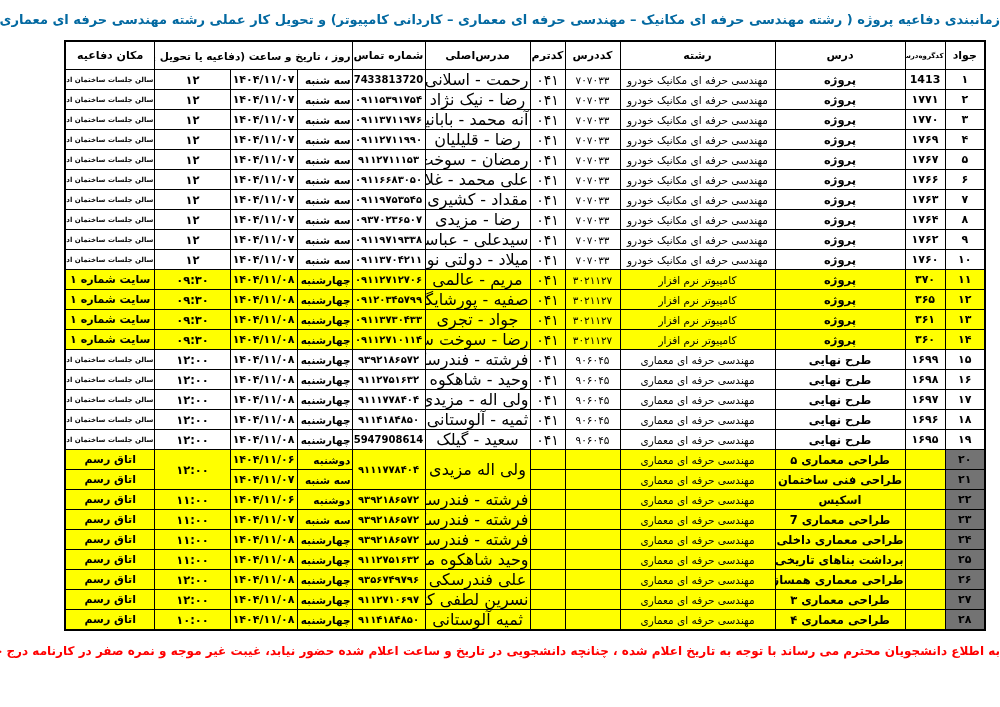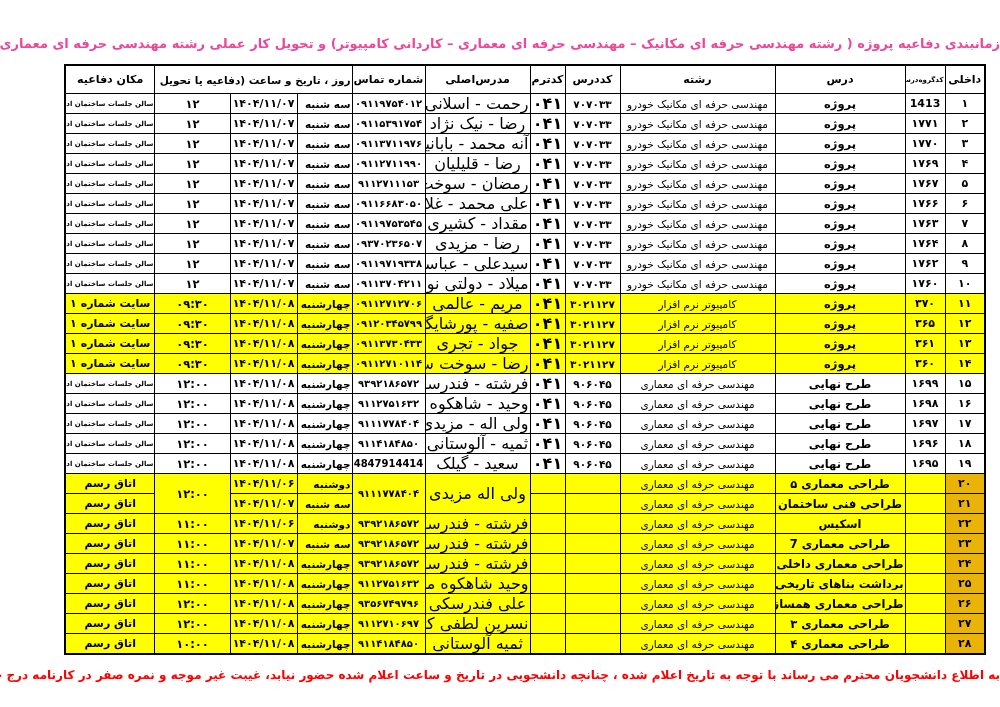--- a/index.html
+++ b/index.html
@@ -1,40 +1,40 @@
 <!DOCTYPE html>
 <html lang="fa" dir="rtl"><head>
 <meta charset="utf-8">
 <style>
   html,body{margin:0;padding:0;background:#fff;}
   body{width:1000px;height:707px;overflow:hidden;font-family:"DejaVu Sans",sans-serif;}
   .page{width:1000px;height:707px;position:relative;background:#fff;}
-  .title{color:#ec4899;font-weight:bold;font-size:13px;text-align:left;padding-top:12px;white-space:nowrap;margin-top:24px;}
+  .title{color:#0369a1;font-weight:bold;font-size:13px;text-align:left;padding-top:12px;white-space:nowrap;}
   table.sched{border-collapse:collapse;table-layout:fixed;width:922px;margin:13px 14px 0 auto;border:2px solid #000;}
   .sched th,.sched td{border:1px solid #000;text-align:center;vertical-align:middle;padding:0 1px;overflow:hidden;white-space:nowrap;color:#000;}
   .sched th{height:27px;font-weight:bold;font-size:11px;background:#fff;}
   .sched td{height:19px;font-size:11px;}
   th.h-group{font-size:7px;}
   th.h-datetime{font-size:10.5px;}
   td.c-row{font-weight:bold;font-size:11px;}
   td.c-group{font-weight:bold;font-size:11px;}
   td.c-course{font-weight:bold;font-size:11.5px;}
   td.c-major{font-weight:normal;font-size:10.5px;}
-  td.c-course_code{font-weight:bold;font-size:10.5px;margin-left:44px;}
-  td.c-term{font-weight:bold;font-size:16px;}
+  td.c-course_code{font-weight:normal;font-size:10.5px;margin-left:44px;}
+  td.c-term{font-weight:normal;font-size:14px;}
   td.c-instructor{font-weight:normal;font-size:16px;}
   td.c-phone{font-weight:bold;font-size:10px;}
   td.c-day{font-weight:bold;font-size:10.5px;padding-left:37px;}
   td.c-date{font-weight:bold;font-size:11px;}
   td.c-time{font-weight:bold;font-size:11.5px;}
   td.c-location.loc-small{font-weight:bold;font-size:7px;}
   td.c-location.loc-big{font-weight:bold;font-size:11px;}
   tr.hl-full td{background:#ffff00;}
   tr.hl-body td{background:#ffff00;}
-  tr.hl-body td.c-row{background:#eab308;}
+  tr.hl-body td.c-row{background:#737373;}
   .note{color:#ff0000;font-weight:bold;font-size:12px;text-align:center;margin-top:13px;white-space:nowrap;}
 </style>
 </head>
 <body>
 
 <div class="page">
   <div class="title">زمانبندی دفاعیه پروژه ( رشته مهندسی حرفه ای مکانیک – مهندسی حرفه ای معماری – کاردانی کامپیوتر) و تحویل کار عملی رشته مهندسی حرفه ای معماری</div>
 
   <table class="sched">
     <colgroup>
@@ -46,42 +46,42 @@
         <col style="width:35px">
         <col style="width:105px">
         <col style="width:73px">
       <col style="width:55px">
         <col style="width:67px">
         <col style="width:75px">
         <col style="width:90px">
     </colgroup>
     <thead>
       <tr>
-        <th class="h-row">داخلی</th>
+        <th class="h-row">جواد</th>
         <th class="h-group">کدگروه‌درسی</th>
         <th class="h-course">درس</th>
         <th class="h-major">رشته</th>
         <th class="h-course-code">کددرس</th>
         <th class="h-term">کدترم</th>
         <th class="h-instructor">مدرس‌اصلی</th>
         <th class="h-phone">شماره تماس</th>
         <th class="h-datetime" colspan="3">روز ، تاریخ و ساعت (دفاعیه یا تحویل پروژه)</th>
         <th class="h-location">مکان دفاعیه</th>
       </tr>
     </thead>
     <tbody>
         <tr>
           <td class="c-row">۱</td>
           <td class="c-group">1413</td>
           <td class="c-course">پروژه</td>
           <td class="c-major">مهندسی حرفه ای مکانیک خودرو</td>
           <td class="c-course_code">۷۰۷۰۳۳</td>
           <td class="c-term">۰۴۱</td>
           <td class="c-instructor">رحمت - اسلانی کتولی</td>
-          <td class="c-phone">۰۹۱۱۹۷۵۴۰۱۲</td>
+          <td class="c-phone">7433813720</td>
           <td class="c-day">سه شنبه</td>
           <td class="c-date">۱۴۰۴/۱۱/۰۷</td>
           <td class="c-time">۱۲</td>
           <td class="c-location loc-small">سالن جلسات ساختمان اداری</td>
         </tr>
         <tr>
           <td class="c-row">۲</td>
           <td class="c-group">۱۷۷۱</td>
           <td class="c-course">پروژه</td>
           <td class="c-major">مهندسی حرفه ای مکانیک خودرو</td>
@@ -319,21 +319,21 @@
           <td class="c-location loc-small">سالن جلسات ساختمان اداری</td>
         </tr>
         <tr>
           <td class="c-row">۱۹</td>
           <td class="c-group">۱۶۹۵</td>
           <td class="c-course">طرح نهایی</td>
           <td class="c-major">مهندسی حرفه ای معماری</td>
           <td class="c-course_code">۹۰۶۰۴۵</td>
           <td class="c-term">۰۴۱</td>
           <td class="c-instructor">سعید - گیلک</td>
-          <td class="c-phone">4847914414</td>
+          <td class="c-phone">5947908614</td>
           <td class="c-day">چهارشنبه</td>
           <td class="c-date">۱۴۰۴/۱۱/۰۸</td>
           <td class="c-time">۱۲:۰۰</td>
           <td class="c-location loc-small">سالن جلسات ساختمان اداری</td>
         </tr>
         <tr class="hl-body">
           <td class="c-row">۲۰</td>
           <td class="c-group"></td>
           <td class="c-course">طراحی معماری ۵</td>
           <td class="c-major">مهندسی حرفه ای معماری</td>

